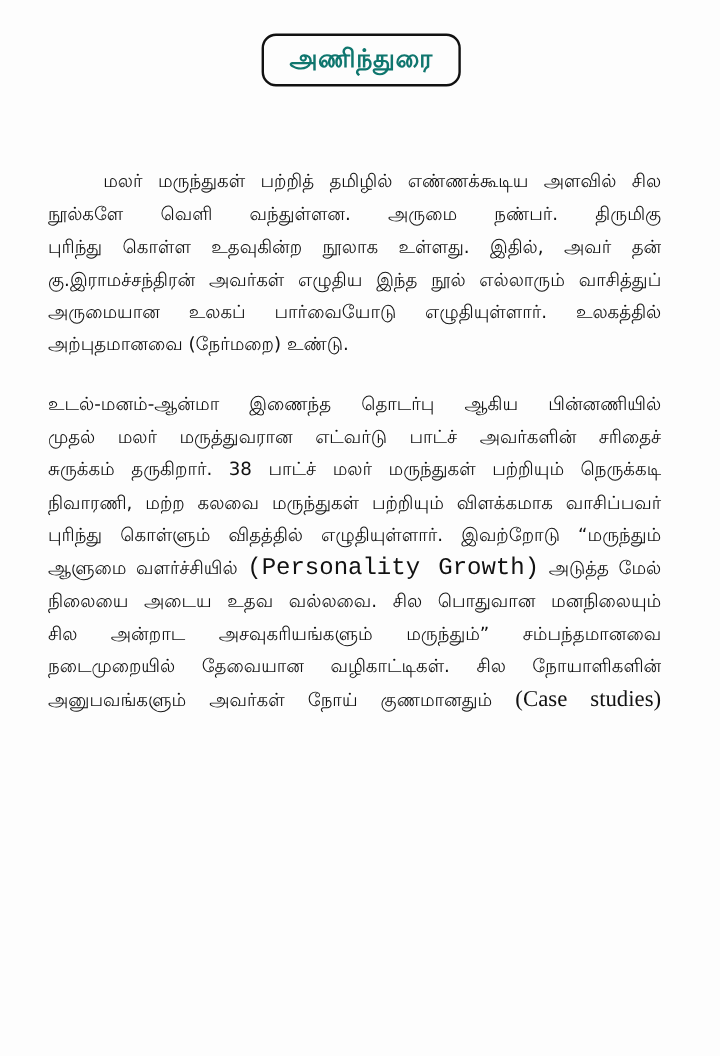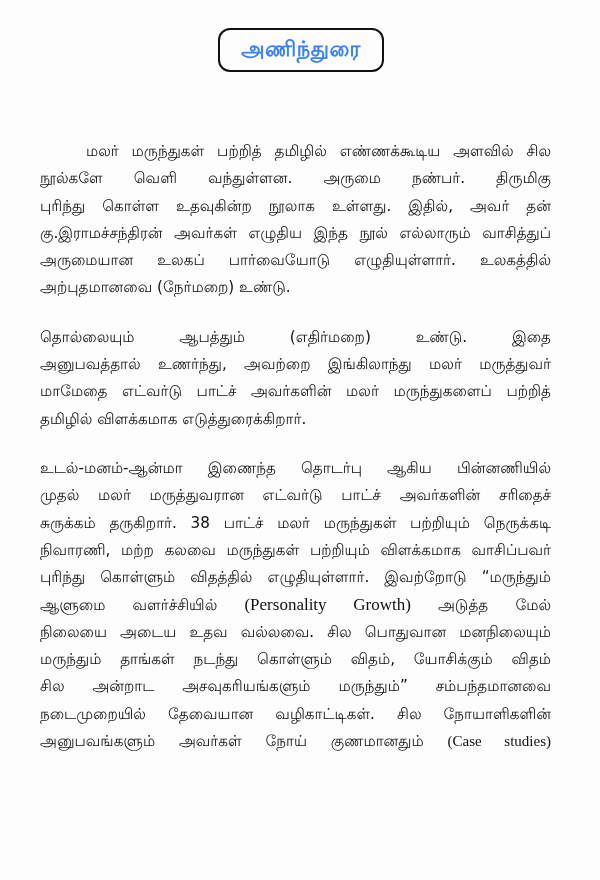--- a/index.html
+++ b/index.html
@@ -32,21 +32,21 @@
       display: flex;
       align-items: center;
       justify-content: center;
       box-sizing: border-box;
     }
     .title-text {
       font-family: "DejaVu Sans", sans-serif;
       font-weight: bold;
       font-size: 21px;
       letter-spacing: 0.5px;
-      color: #3b82f6;
+      color: #0f766e;
     }
     .body {
       position: absolute;
       left: 40px;
       top: 138px;
       width: 527px;
     }
     .para {
       margin: 0 16px 22px 0;
     }
@@ -60,26 +60,26 @@
       text-align-last: justify;
       overflow: hidden;
     }
     .line.indent {
       padding-left: 46px;
     }
     .line.last {
       text-align-last: left;
     }
     .latin-sans {
-      font-family: Liberation Serif, serif;
-      font-size: 17px;
+      font-family: Liberation Mono, monospace;
+      font-size: 20px;
     }
     .latin-serif {
       font-family: "Liberation Serif", serif;
-      font-size: 15px;
+      font-size: 19px;
     }
   </style>
 </head>
 <body>
 
 <div class="page">
 
   <div class="title-box">
     <span class="title-text">அணிந்துரை</span>
   </div>
@@ -88,40 +88,33 @@
 
     <div class="para">
       <span class="line indent">மலர் மருந்துகள் பற்றித் தமிழில் எண்ணக்கூடிய அளவில் சில</span>
       <span class="line">நூல்களே வெளி வந்துள்ளன. அருமை நண்பர். திருமிகு</span>
       <span class="line">புரிந்து கொள்ள உதவுகின்ற நூலாக உள்ளது. இதில், அவர் தன்</span>
       <span class="line">கு.இராமச்சந்திரன் அவர்கள் எழுதிய இந்த நூல் எல்லாரும் வாசித்துப்</span>
       <span class="line">அருமையான உலகப் பார்வையோடு எழுதியுள்ளார். உலகத்தில்</span>
       <span class="line last">அற்புதமானவை (நேர்மறை) உண்டு.</span>
     </div>
 
-    <div class="para">
-      <span class="line">தொல்லையும் ஆபத்தும் (எதிர்மறை) உண்டு. இதை</span>
-      <span class="line">அனுபவத்தால் உணர்ந்து, அவற்றை இங்கிலாந்து மலர் மருத்துவர்</span>
-      <span class="line">மாமேதை எட்வர்டு பாட்ச் அவர்களின் மலர் மருந்துகளைப் பற்றித்</span>
-      <span class="line last">தமிழில் விளக்கமாக எடுத்துரைக்கிறார்.</span>
-    </div>
 
     <div class="para">
       <span class="line">உடல்-மனம்-ஆன்மா இணைந்த தொடர்பு ஆகிய பின்னணியில்</span>
       <span class="line">முதல் மலர் மருத்துவரான எட்வர்டு பாட்ச் அவர்களின் சரிதைச்</span>
       <span class="line">சுருக்கம் தருகிறார். 38 பாட்ச் மலர் மருந்துகள் பற்றியும் நெருக்கடி</span>
       <span class="line">நிவாரணி, மற்ற கலவை மருந்துகள் பற்றியும் விளக்கமாக வாசிப்பவர்</span>
       <span class="line">புரிந்து கொள்ளும் விதத்தில் எழுதியுள்ளார். இவற்றோடு “மருந்தும்</span>
       <span class="line">
         <span>ஆளுமை வளர்ச்சியில்</span>
         <span class="latin-sans">(Personality Growth)</span>
         <span>அடுத்த  மேல்</span>
       </span>
       <span class="line">நிலையை அடைய உதவ வல்லவை. சில பொதுவான மனநிலையும்</span>
-      <span class="line">மருந்தும் தாங்கள் நடந்து கொள்ளும் விதம், யோசிக்கும் விதம்</span>
       <span class="line">சில அன்றாட அசவுகரியங்களும் மருந்தும்” சம்பந்தமானவை</span>
       <span class="line">நடைமுறையில் தேவையான வழிகாட்டிகள். சில நோயாளிகளின்</span>
       <span class="line">
         <span>அனுபவங்களும் அவர்கள் நோய் குணமானதும்</span>
         <span class="latin-serif">(Case studies)</span>
       </span>
     </div>
 
   </div>
 </div>

